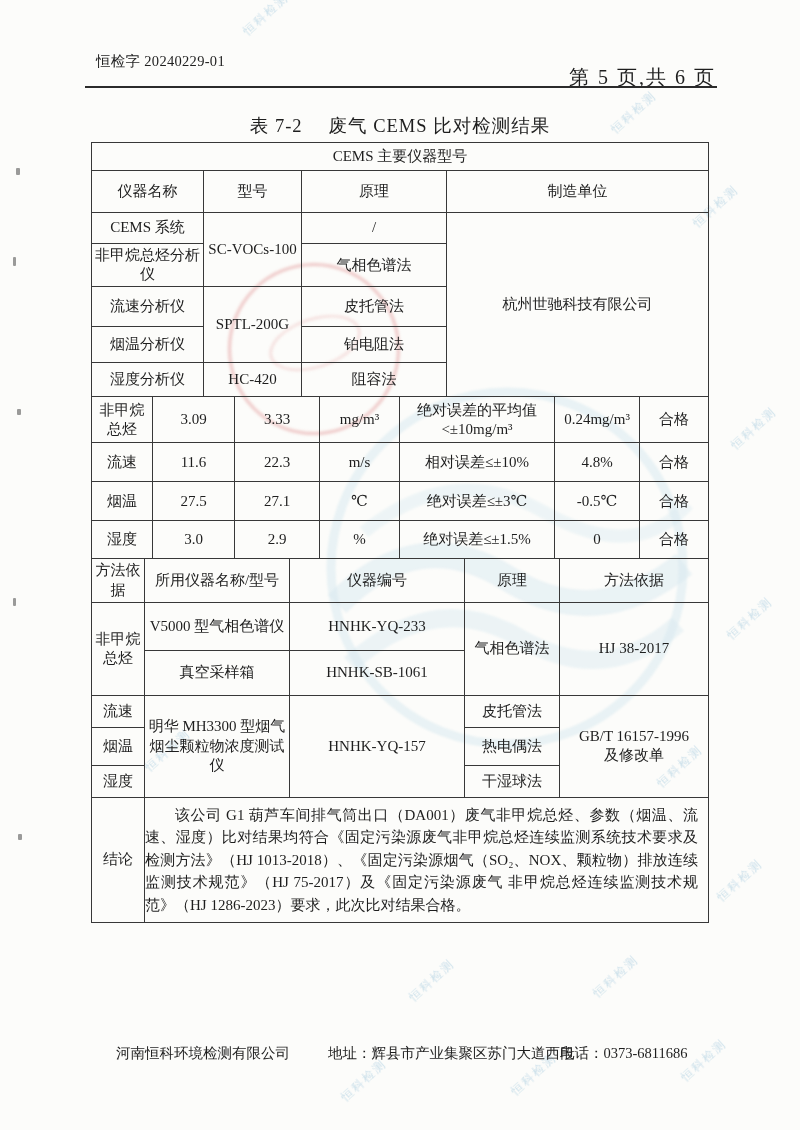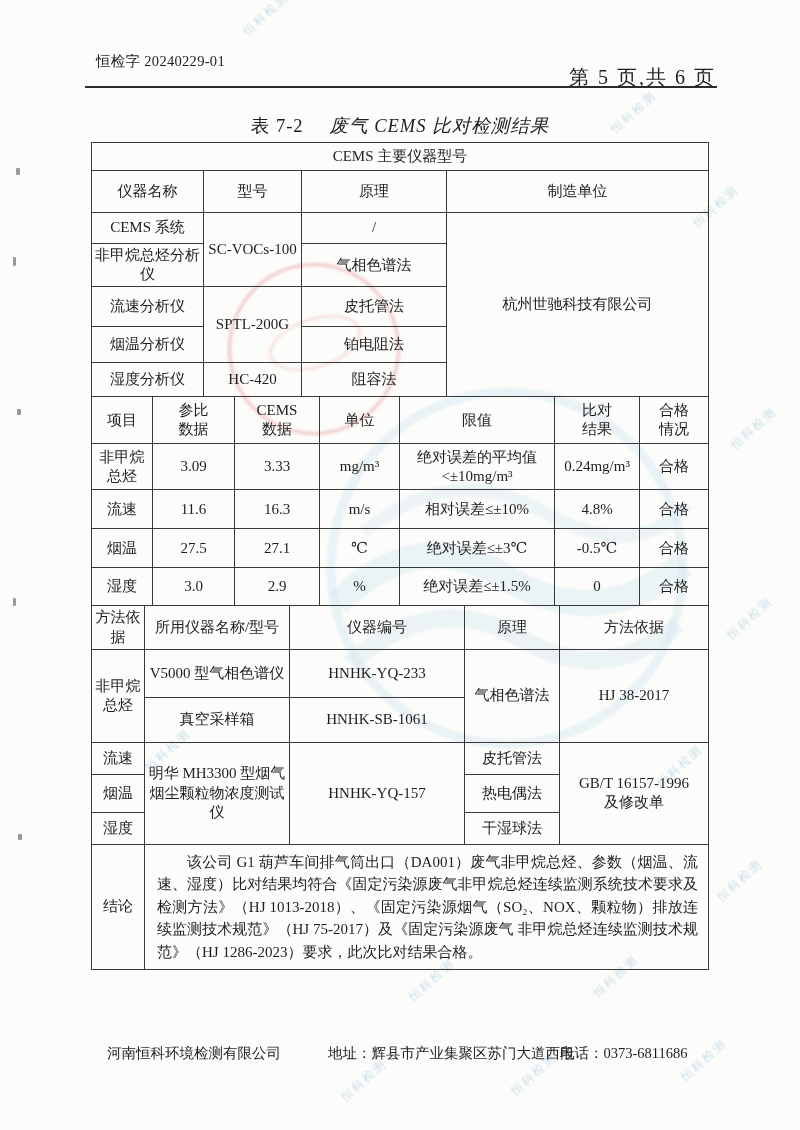--- a/index.html
+++ b/index.html
@@ -13,41 +13,41 @@
   .page{
     position:relative;width:800px;height:1130px;
     background:#fcfcfa;overflow:hidden;
   }
   
   .hdr-left{position:absolute;left:88px;top:52px;font-size:14.5px;letter-spacing:.3px;margin-left:8px;}
   .hdr-right{position:absolute;right:84px;top:64px;font-size:20px;letter-spacing:2px;}
   .hdr-rule{position:absolute;left:85px;right:83px;top:86px;height:2px;background:#2b2b2b;}
   
   .caption{position:absolute;left:91px;top:113px;width:618px;text-align:center;font-size:18.5px;letter-spacing:1px;}
-  .caption .cap-gap{margin-left:26px;font-style:italic;}
+  .caption .cap-gap{margin-left:26px;}
   
   .tables{position:absolute;left:91px;top:142px;width:618px;}
   table.doc-table{border-collapse:collapse;table-layout:fixed;width:618px;}
   table.doc-table + table.doc-table{margin-top:-1px;}
   .doc-table td{
     border:1.4px solid #383838;
     text-align:center;vertical-align:middle;
     font-size:15px;line-height:1.28;
     padding:2px 3px;
     overflow:hidden;
   }
   .ml{white-space:pre-line;}
   td.just{
-    text-align:justify;padding:6px 10px 6px 12px;
+    text-align:justify;padding:6px 10px 6px 0;
     text-indent:2em;line-height:1.5;
   }
   
   .footer{position:absolute;top:1044px;left:0;width:800px;font-size:14.5px;}
   .footer span{position:absolute;white-space:nowrap;}
-  .f-company{left:107px;}
+  .f-company{left:116px;}
   .f-address{left:328px;}
   .f-phone{left:560px;}
   
   .wm-emblem{position:absolute;left:292px;top:372px;opacity:.32;filter:blur(1px);pointer-events:none;}
   .wm-t{
     position:absolute;color:rgba(70,145,190,.26);
     font-size:12px;letter-spacing:2px;white-space:nowrap;
     transform:rotate(-42deg);filter:blur(.5px);pointer-events:none;
   }
   .stamp{
@@ -157,48 +157,35 @@
       <colgroup>
           <col style="width:61px">
           <col style="width:82px">
           <col style="width:85px">
           <col style="width:80px">
           <col style="width:155px">
           <col style="width:85px">
           <col>
         </colgroup>
       <tbody>
-          <tr style="height:47px">
-        <td class="ml">项目</td>
-        <td class="ml">参比
-数据</td>
-        <td class="ml">CEMS
-数据</td>
-        <td class="ml">单位</td>
-        <td class="ml">限值</td>
-        <td class="ml">比对
-结果</td>
-        <td class="ml">合格
-情况</td>
-      </tr>
       <tr style="height:46px">
         <td class="ml">非甲烷
 总烃</td>
         <td>3.09</td>
         <td>3.33</td>
         <td>mg/m³</td>
         <td class="ml">绝对误差的平均值
 &lt;±10mg/m³</td>
         <td>0.24mg/m³</td>
         <td>合格</td>
       </tr>
       <tr style="height:39px">
         <td>流速</td>
         <td>11.6</td>
-        <td>16.3</td>
+        <td>22.3</td>
         <td>m/s</td>
         <td>相对误差≤±10%</td>
         <td>4.8%</td>
         <td>合格</td>
       </tr>
       <tr style="height:39px">
         <td>烟温</td>
         <td>27.5</td>
         <td>27.1</td>
         <td>℃</td>

